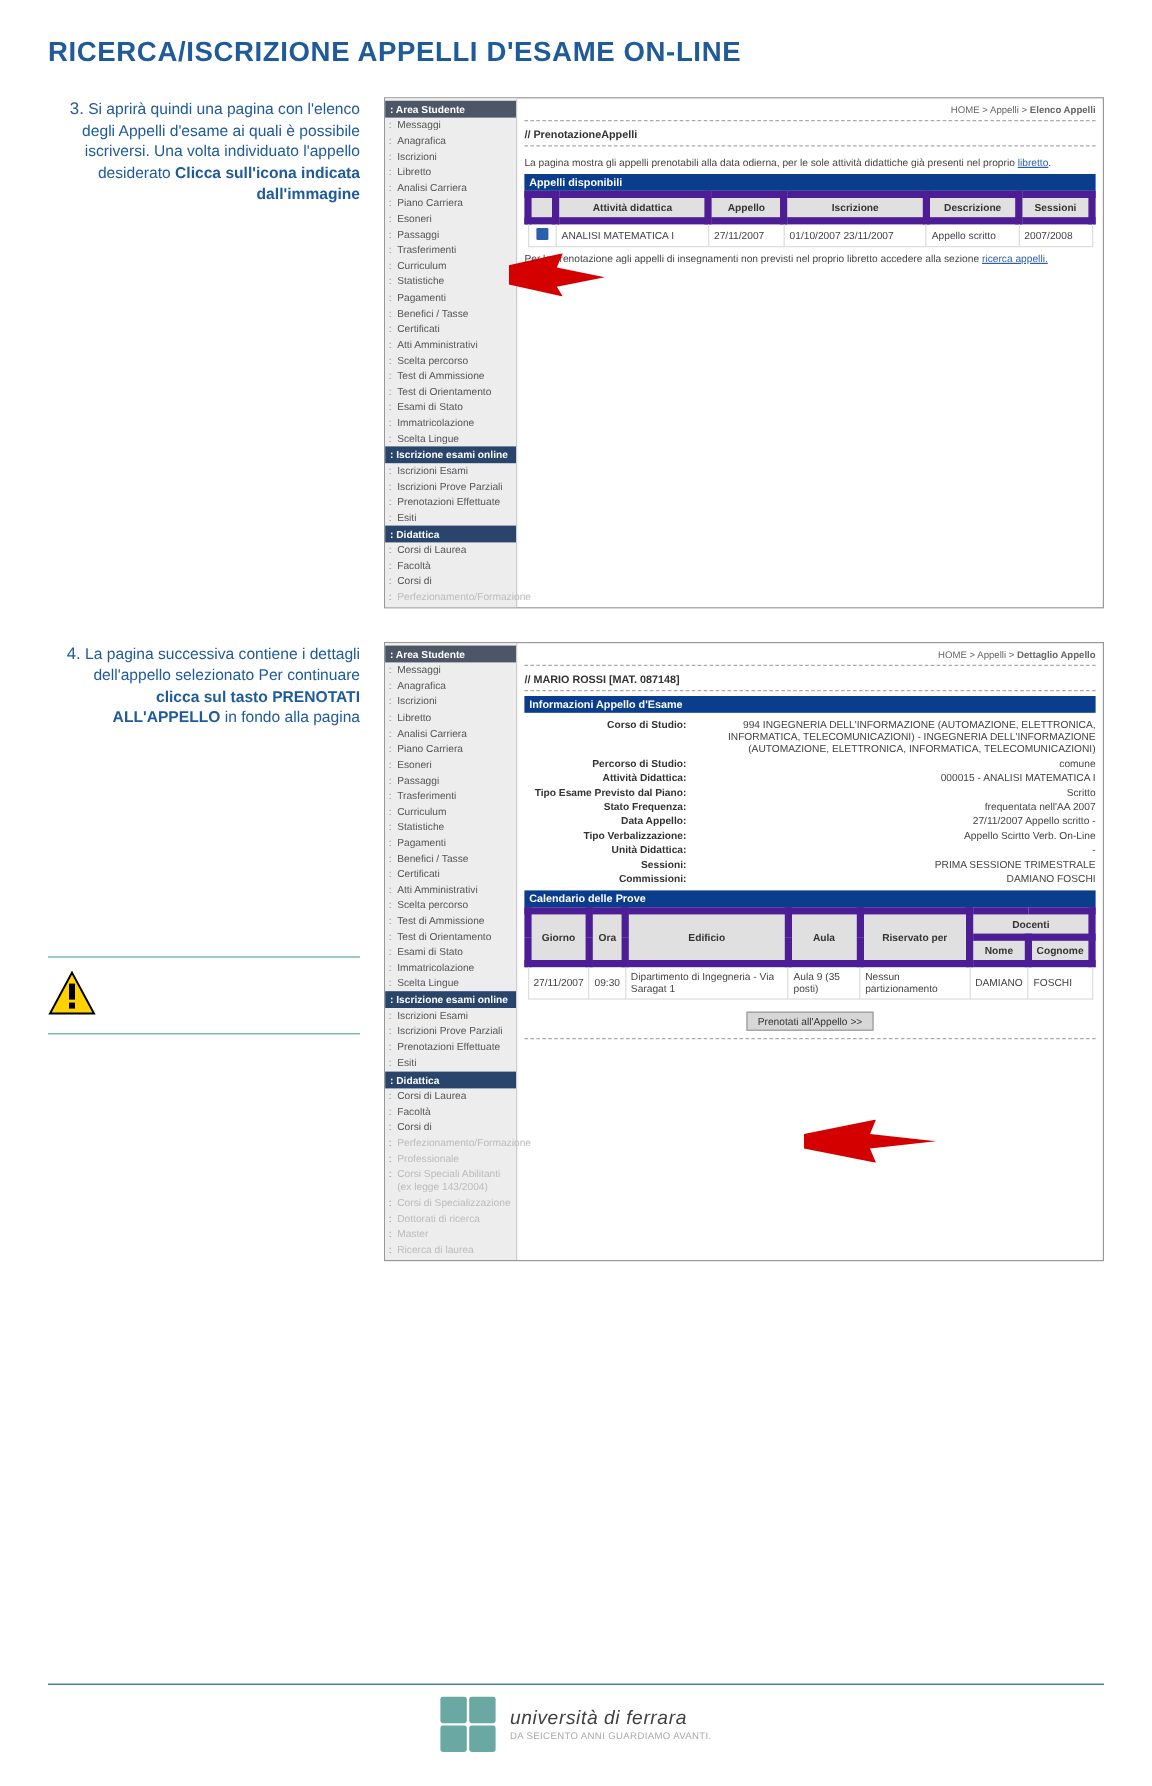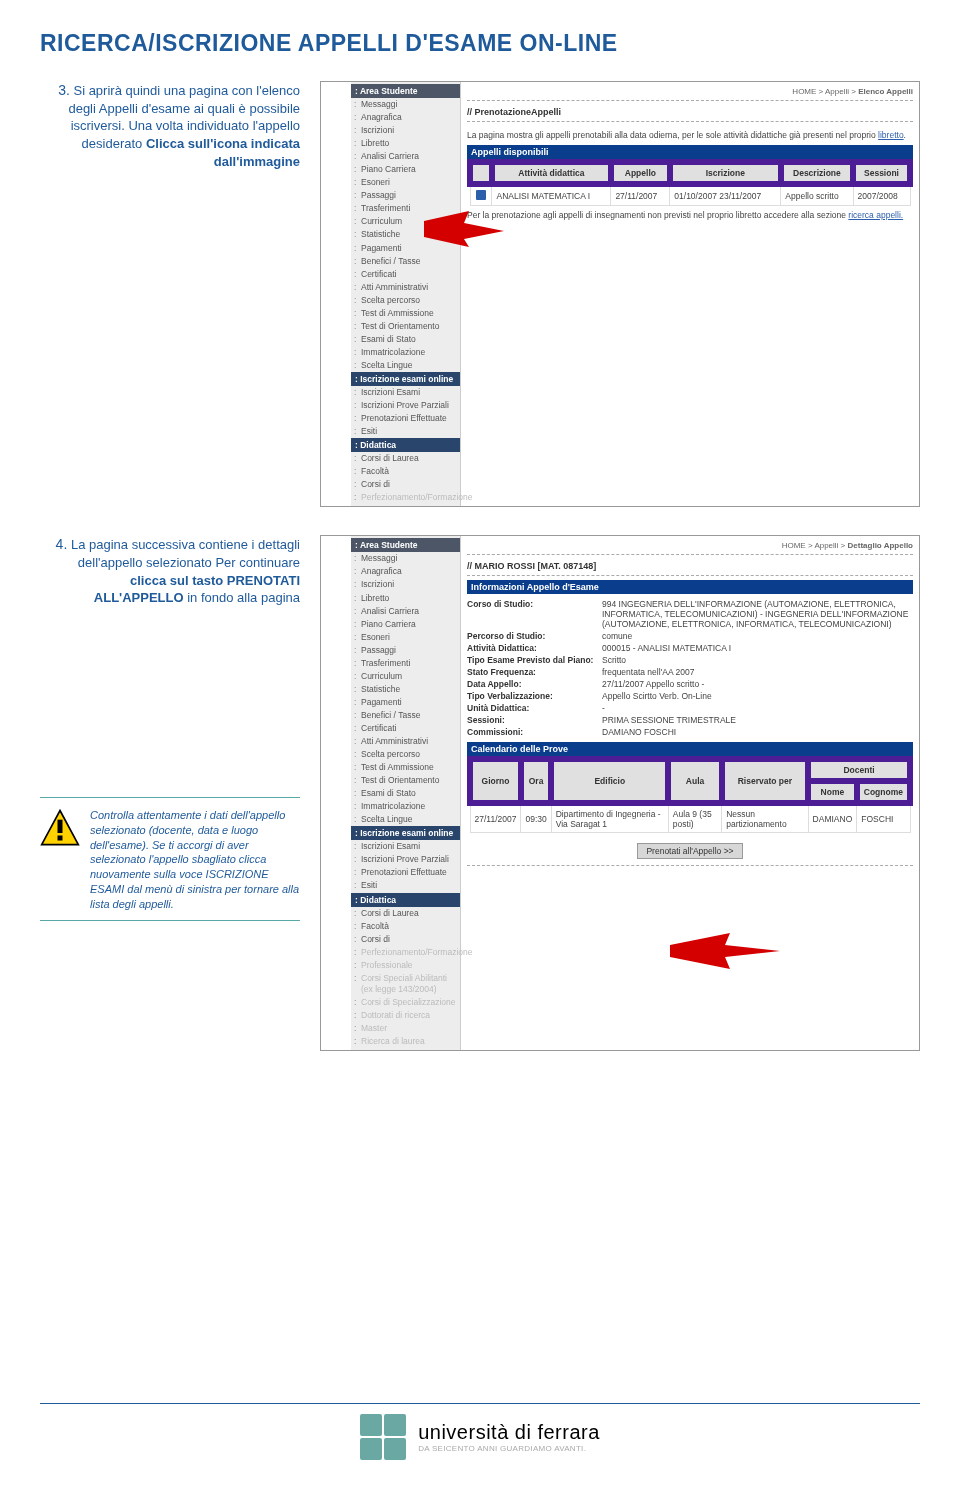--- a/index.html
+++ b/index.html
@@ -35,21 +35,20 @@
   .left-col .bold { font-weight: bold; }
   .right-col {
     flex: 1;
     position: relative;
   }
   .screenshot {
     border: 1px solid #999;
     background: #fff;
     font-size: 8.5px;
     display: flex;
-    padding-left: 30px;
   }
   .side-nav {
     width: 110px;
     background: #ededed;
     border-right: 1px solid #ccc;
     padding: 2px 0;
   }
   .side-nav .hdr {
     background: #4c5666;
     color: #fff;
@@ -141,20 +140,21 @@
     width: 80px;
     height: 36px;
     pointer-events: none;
   }
   .arrow svg { width: 100%; height: 100%; }
   
   .kv {
     display: flex;
     font-size: 8.5px;
     padding: 1px 0;
+    text-align: right;
   }
   .kv .k { width: 135px; font-weight: bold; color: #333; }
   .kv .v { flex: 1; color: #444; }
   .btn {
     display: inline-block;
     background: #d7d7d7;
     border: 1px solid #999;
     font-size: 8.5px;
     padding: 2px 8px;
     color: #333;
@@ -201,21 +201,21 @@
   }
   .footer-line { border: none; border-top: 1px solid #1f5a9b; margin-bottom: 10px; }
   .footer-row { display: flex; align-items: center; justify-content: center; gap: 12px; }
   .logo-sq {
     width: 46px; height: 46px;
     display: grid;
     grid-template-columns: 1fr 1fr; grid-template-rows: 1fr 1fr;
     gap: 2px;
   }
   .logo-sq div { background: #6aa8a3; border-radius: 2px; }
-  .logo-text .l1 { color: #000000; font-size: 20px; letter-spacing: 0.5px; }
+  .logo-text .l1 { color: #404040; font-size: 16px; letter-spacing: 0.5px; font-style: italic; }
   .logo-text .l2 { color: #aaa; font-size: 8px; letter-spacing: 0.3px; }
 </style>
 </head>
 <body>
 
 <div class="page-title">RICERCA/ISCRIZIONE APPELLI D'ESAME ON-LINE</div>
 
 <div class="section">
   <div class="left-col">
     <div class="txt">
@@ -327,21 +327,20 @@
 
     <div style="border-top:1px solid #59a8a8; margin-bottom:6px;"></div>
     <div class="warn-box">
       <div class="warn-icon">
         <svg viewBox="0 0 48 48">
           <polygon points="24,3 46,44 2,44" fill="#ffd200" stroke="#000" stroke-width="2"></polygon>
           <rect x="21" y="14" width="6" height="16" fill="#000"></rect>
           <rect x="21" y="33" width="6" height="6" fill="#000"></rect>
         </svg>
       </div>
-      <div>Controlla attentamente i dati dell'appello selezionato (docente, data e luogo dell'esame). Se ti accorgi di aver selezionato l'appello sbagliato clicca nuovamente sulla voce ISCRIZIONE ESAMI dal menù di sinistra per tornare alla lista degli appelli.</div>
     </div>
   </div>
 
   <div class="right-col">
     <div class="screenshot">
       <div class="side-nav">
         <div class="hdr">: Area Studente</div>
         <ul id="nav1b">
             <li>Messaggi</li>
             <li>Anagrafica</li>

